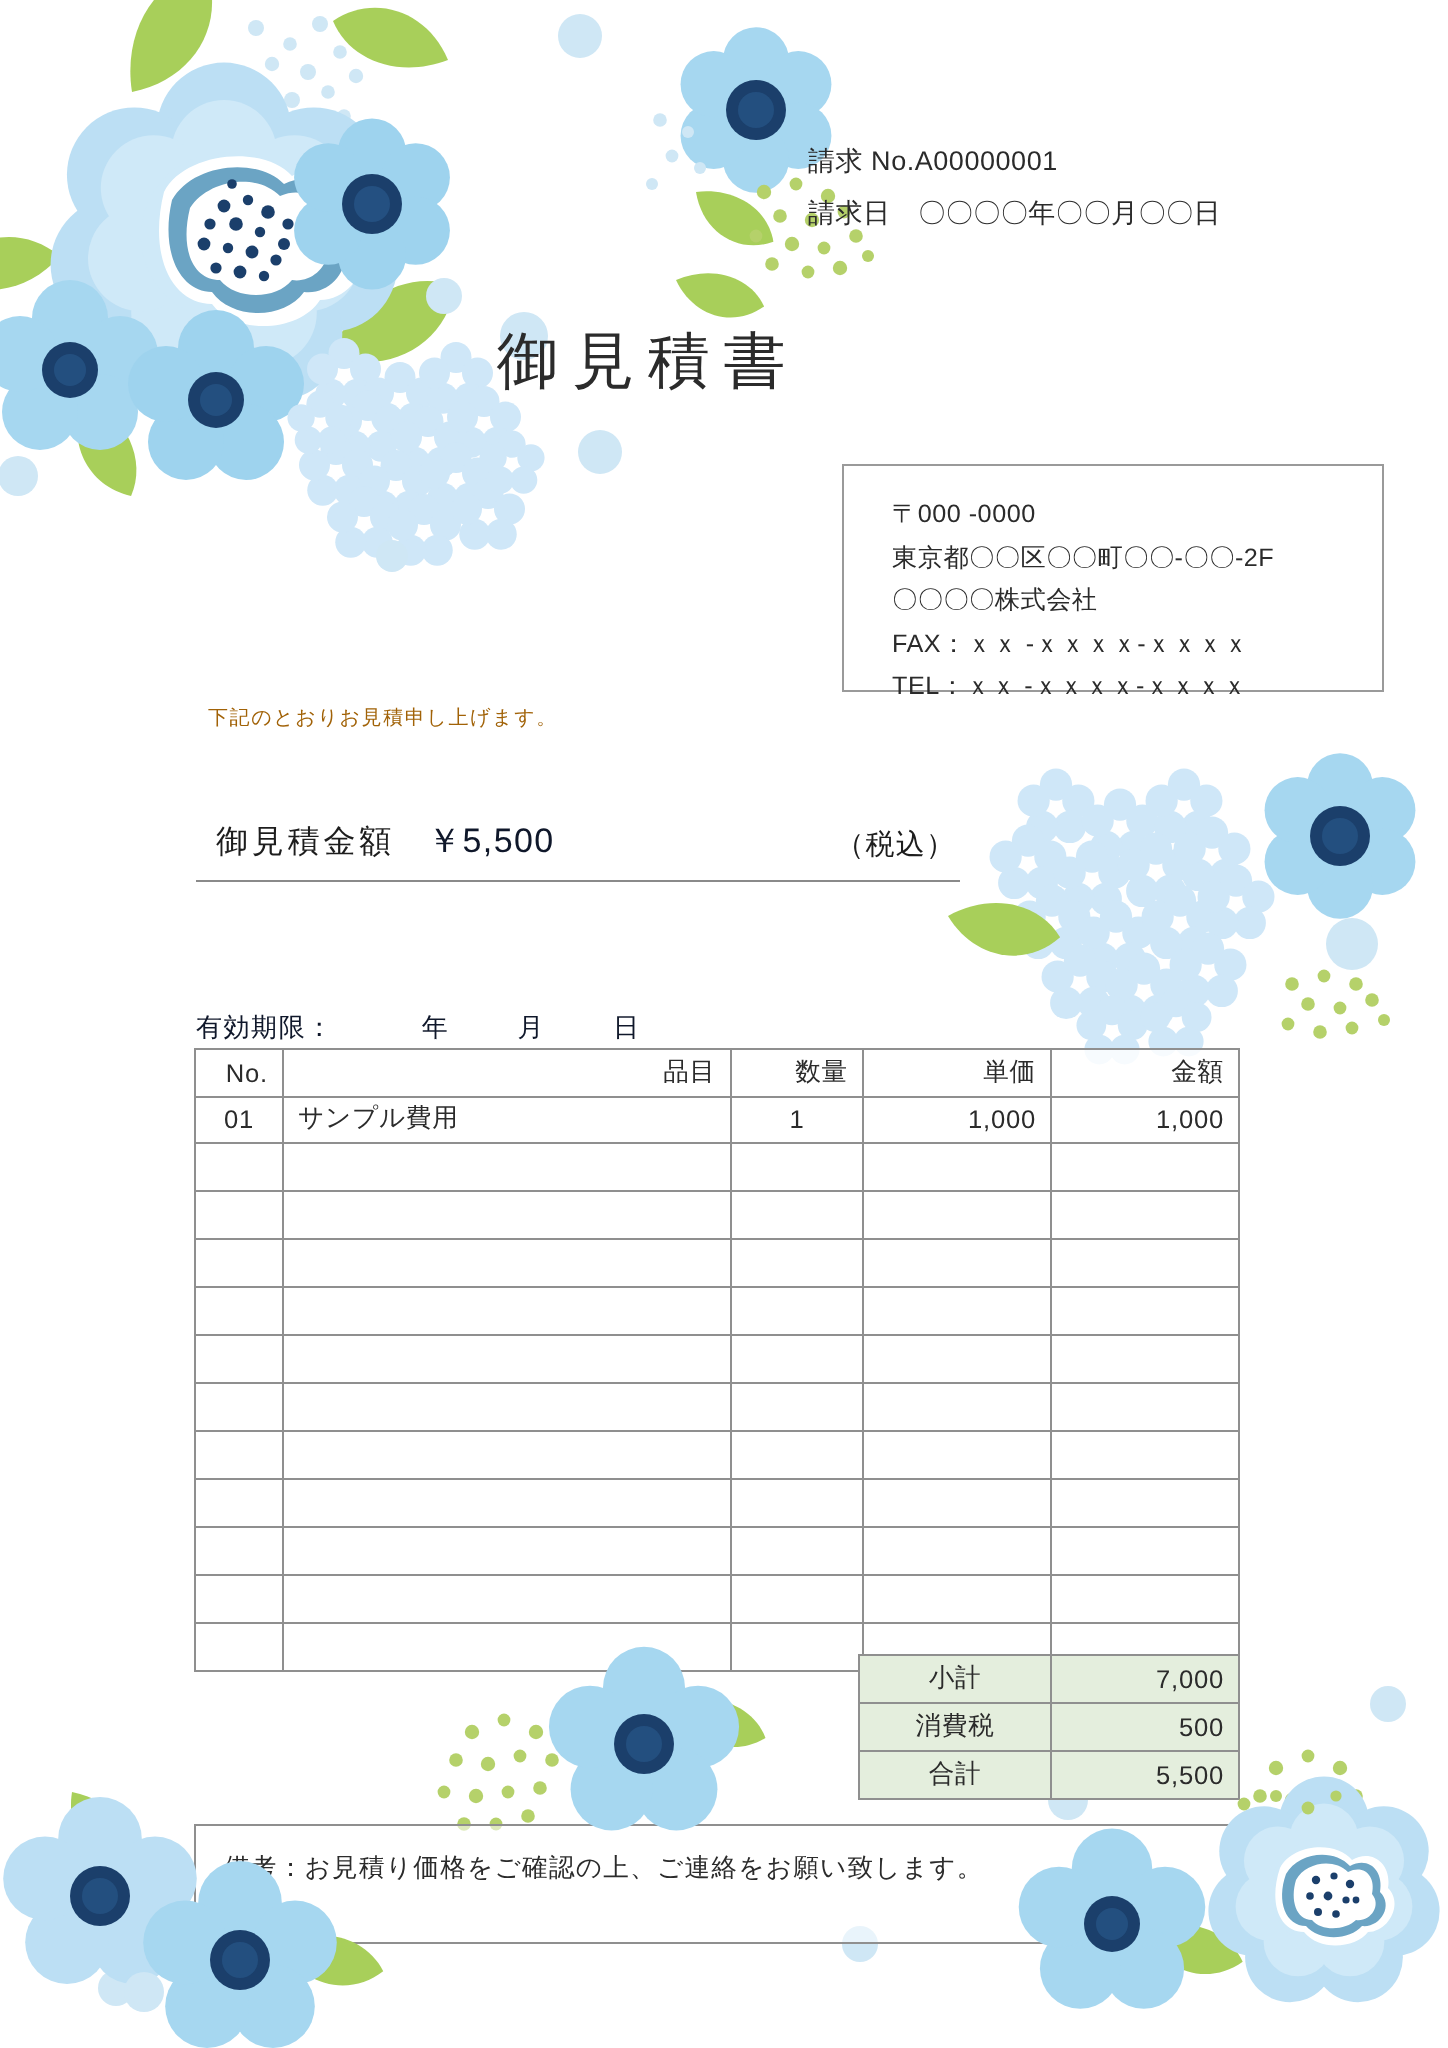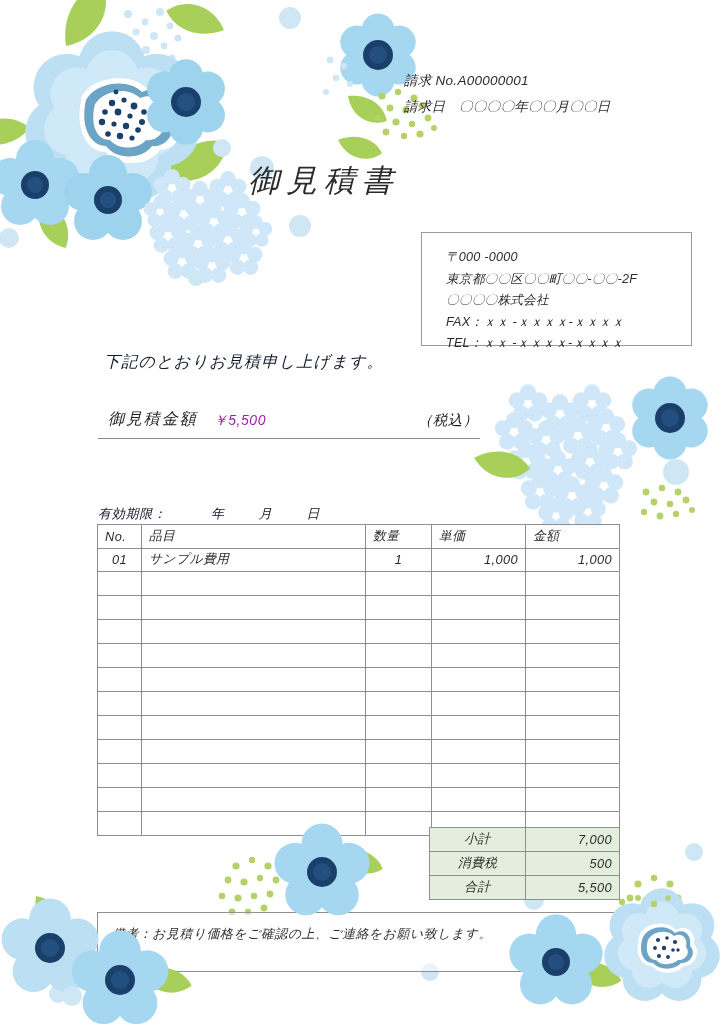--- a/index.html
+++ b/index.html
@@ -37,21 +37,21 @@
     z-index: 3;
   }
 
   
   #content {
     position: absolute;
     inset: 0;
     z-index: 2;
   }
 
-  .abs { position: absolute; font-style: italic; }
+  .abs { position: absolute; }
 
   
   .meta-block {
     left: 404px;
     top: 68px;
     font-size: 13.5px;
     line-height: 26px;
     color: #2b2b2b;
     letter-spacing: .02em;
     white-space: nowrap;
@@ -111,45 +111,45 @@
     line-height: 21.5px;
     color: #2b2b2b;
     letter-spacing: .02em;
     white-space: nowrap;
   }
 
   
   .intro {
     left: 104px;
     top: 352px;
-    font-size: 16px;
+    font-size: 10px;
     letter-spacing: .08em;
-    color: #0f172a;
+    color: #a16207;
   }
 
   
   .amount-row {
     left: 98px;
     top: 409px;
     width: 382px;
     border-bottom: 1.2px solid #8a8a8a;
     padding-bottom: 8px;
     display: flex;
     align-items: flex-end;
   }
   .amount-label {
     font-size: 16px;
     letter-spacing: .12em;
     color: #1d1d1d;
     padding-left: 10px;
   }
   .amount-value {
-    font-size: 14px;
+    font-size: 17px;
     letter-spacing: .04em;
-    color: #a21caf;
+    color: #0f172a;
     padding-left: 16px;
   }
   .amount-tax {
     font-size: 14.5px;
     letter-spacing: .04em;
     color: #1d1d1d;
     margin-left: auto;
     padding-right: 2px;
   }
 
@@ -177,21 +177,21 @@
   .items-table td, .items-table th {
     border: 1px solid #8f8f8f;
     height: 23.5px;
     font-size: 12.8px;
     font-weight: 400;
     color: #2b2b2b;
     padding: 0 7px;
     box-sizing: border-box;
     letter-spacing: .03em;
   }
-  .items-table th { text-align: left; }
+  .items-table th { text-align: right; }
   .col-no    { width: 44px;  text-align: center; }
   .col-item  { width: 224px; text-align: left; margin-left: 23px; }
   .col-qty   { width: 66px;  text-align: center; }
   .col-price { width: 94px;  text-align: right; }
   .col-amt   { width: 94px;  text-align: right; }
   .items-table tr.empty td { height: 24px; }
 
   
   .totals-table {
     left: 429px;

